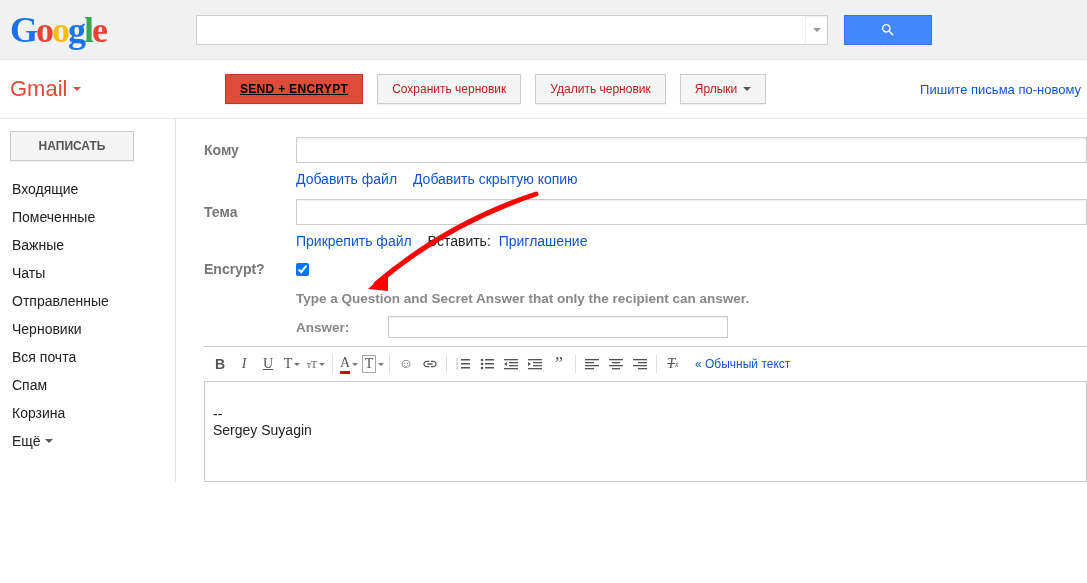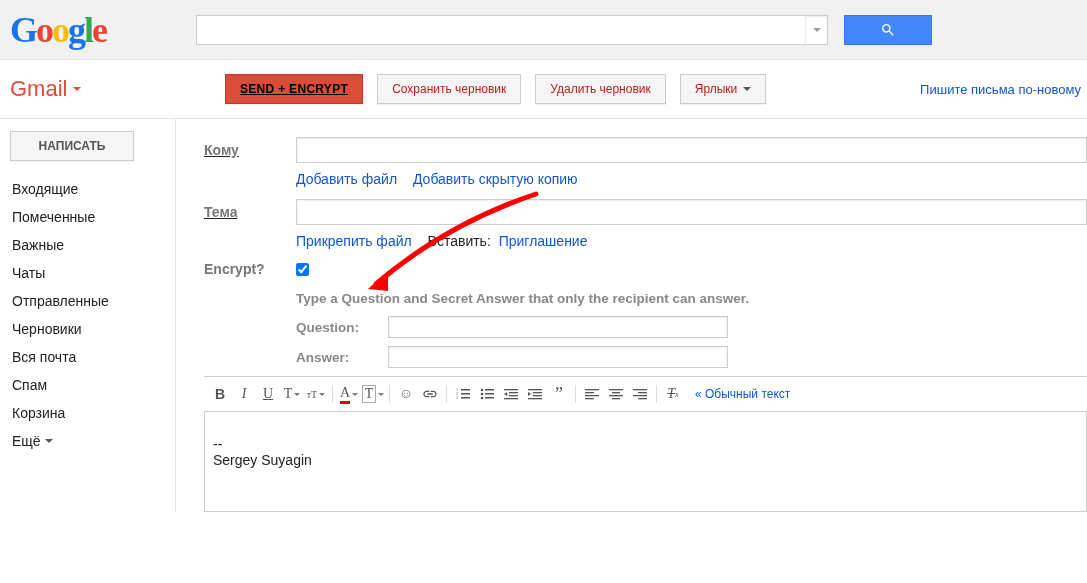--- a/index.html
+++ b/index.html
@@ -167,21 +167,20 @@
   .compose {
     flex: 1;
     border-left: 1px solid #e5e5e5;
     padding: 18px 0 0 28px;
     position: relative;
   }
   .form-row {
     display: flex;
     align-items: center;
     margin-bottom: 8px;
-    text-decoration: underline;
   }
   .form-label {
     width: 92px;
     color: #777;
     font-size: 14px;
     font-weight: bold;
   }
   .form-input {
     flex: 1;
     height: 26px;
@@ -359,24 +358,20 @@
       <a>Приглашение</a>
     </div>
 
     <div class="encrypt-row">
       <div class="form-label">Encrypt?</div>
       <input type="checkbox" class="encrypt-checkbox" checked="" style="">
     </div>
     <div class="encrypt-hint">Type a Question and Secret Answer that only the recipient can answer.</div>
 
     <div class="qa-row">
-      <div class="qa-label">Question:</div>
-      <input class="qa-input" style="">
-    </div>
-    <div class="qa-row">
       <div class="qa-label">Answer:</div>
       <input class="qa-input" style="">
     </div>
 
     <div class="rt-toolbar">
       <div class="rt-btn" style="font-weight:bold;font-family:Arial;">B</div>
       <div class="rt-btn" style="font-style:italic;">I</div>
       <div class="rt-btn" style="text-decoration:underline;">U</div>
       <div class="rt-btn">T<span class="small-caret"></span></div>
       <div class="rt-btn" style="font-size:10px;">тT<span class="small-caret"></span></div>

